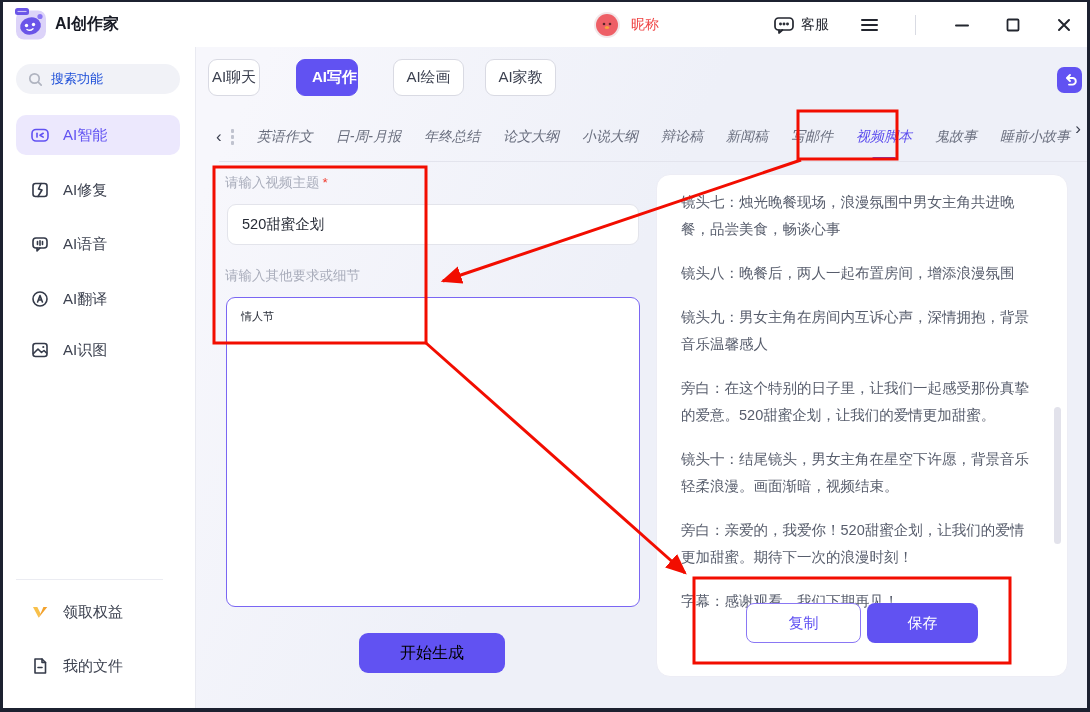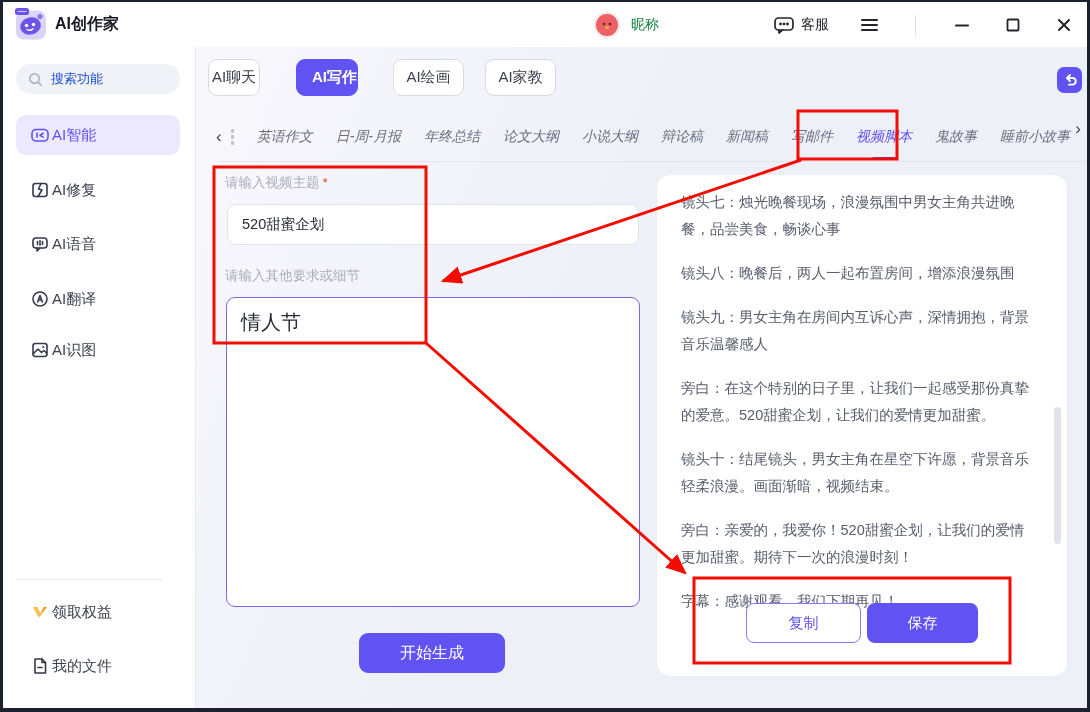--- a/index.html
+++ b/index.html
@@ -7,33 +7,33 @@
   body { font-family:"Liberation Sans","DejaVu Sans",sans-serif; }
   .window{ position:relative; width:1090px; height:712px;
     border:3px solid #1c2130; border-top-width:2px; border-bottom-width:4px;
     background:#fff; overflow:hidden; }
 
   
   .titlebar{ position:absolute; left:0; top:0; right:0; height:45px; background:#fff; }
   .logo{ position:absolute; left:12px; top:6px; width:32px; height:32px; }
   .app-title{ position:absolute; left:52px; top:12px; font-size:16px; font-weight:bold; color:#171a24; }
   .userbox{ position:absolute; left:591px; top:0; height:45px; display:flex; align-items:center; gap:11px; }
-  .nickname{ font-size:14px; color:#15803d; }
+  .nickname{ font-size:14px; color:#ef4444; }
   .tb-right{ position:absolute; right:12px; top:0; height:45px; display:flex; align-items:center; gap:29px; color:#262b38; }
   .support{ display:flex; align-items:center; gap:6px; font-size:14px; color:#23262f; cursor:default; }
   .tb-sep{ width:1px; height:20px; background:#d9dbe3; margin:0 6px; }
   .winbtn{ display:flex; align-items:center; justify-content:center; width:22px; height:26px; }
 
   
   .sidebar{ position:absolute; left:0; top:45px; bottom:0; width:193px; background:#fff; border-right:1px solid #e9eaf1; }
   .search{ position:absolute; left:13px; top:17px; width:164px; height:30px; background:#f1f2f7;
     border-radius:15px; display:flex; align-items:center; gap:8px; padding:0 12px; }
   .search .ph{ font-size:13px; color:#1d4ed8; }
   .navitem{ position:absolute; left:13px; width:164px; height:40px; border-radius:10px;
-    display:flex; align-items:center; gap:2px; padding-left:14px; font-size:15px; color:#3d4250; }
+    display:flex; align-items:center; gap:13px; padding-left:14px; font-size:15px; color:#3d4250; }
   .navitem .ic{ display:flex; color:#343a49; }
   .navitem.active{ background:#ece8fd; color:#6152f2; }
   .navitem.active .ic{ color:#6152f2; }
   .side-div{ position:absolute; left:13px; top:532px; width:147px; height:1px; background:#ebecf2; }
 
   
   .main{ position:absolute; left:193px; top:45px; right:0; bottom:0;
     background:linear-gradient(115deg,#f7f7fc 6%,#eef0f8 45%); }
   .pill{ position:absolute; top:12px; height:37px; border-radius:9px; background:#fff;
     border:1px solid #d9dae3; display:flex; align-items:center; justify-content:center;
@@ -55,23 +55,23 @@
   .chev-right{ position:absolute; right:6px; top:72px; font-size:17px; color:#3c4150; }
 
   
   .flabel{ position:absolute; font-size:13.5px; color:#a9adbb; }
   .req{ color:#f03b2e; margin-left:3px; }
   .input{ position:absolute; left:31px; top:157px; width:412px; height:41px; background:#fff;
     border:1px solid #e3e4eb; border-radius:9px; display:flex; align-items:center; padding:0 14px;
     font-size:14.5px; color:#262b36; }
   .textarea{ position:absolute; left:30px; top:250px; width:414px; height:310px; background:#fff;
     border:1.5px solid #7a66f3; border-radius:9px; padding:11px 14px;
-    font-size:20px; color:#262b36; }
+    font-size:11px; color:#262b36; }
   .gen-btn{ position:absolute; left:163px; top:586px; width:146px; height:40px; border-radius:9px;
-    background:#6152f2; color:#ffffff; font-size:16px; display:flex; align-items:center;
+    background:#6152f2; color:#000000; font-size:16px; display:flex; align-items:center;
     justify-content:center; border:none; }
 
   
   .panel{ position:absolute; left:460px; top:127px; width:412px; height:503px; background:#fff;
     border:1px solid #ededf5; border-radius:14px; }
   .panel-text{ padding:14px 32px 0 24px; }
   .panel-text p{ font-size:14.5px; line-height:27px; color:#575d6c; margin-bottom:17px; }
   .scroll-thumb{ position:absolute; right:6px; top:232px; width:7px; height:137px;
     background:#e2e2eb; border-radius:4px; }
   .panel-btns{ position:absolute; left:0; top:428px; width:100%; display:flex;

